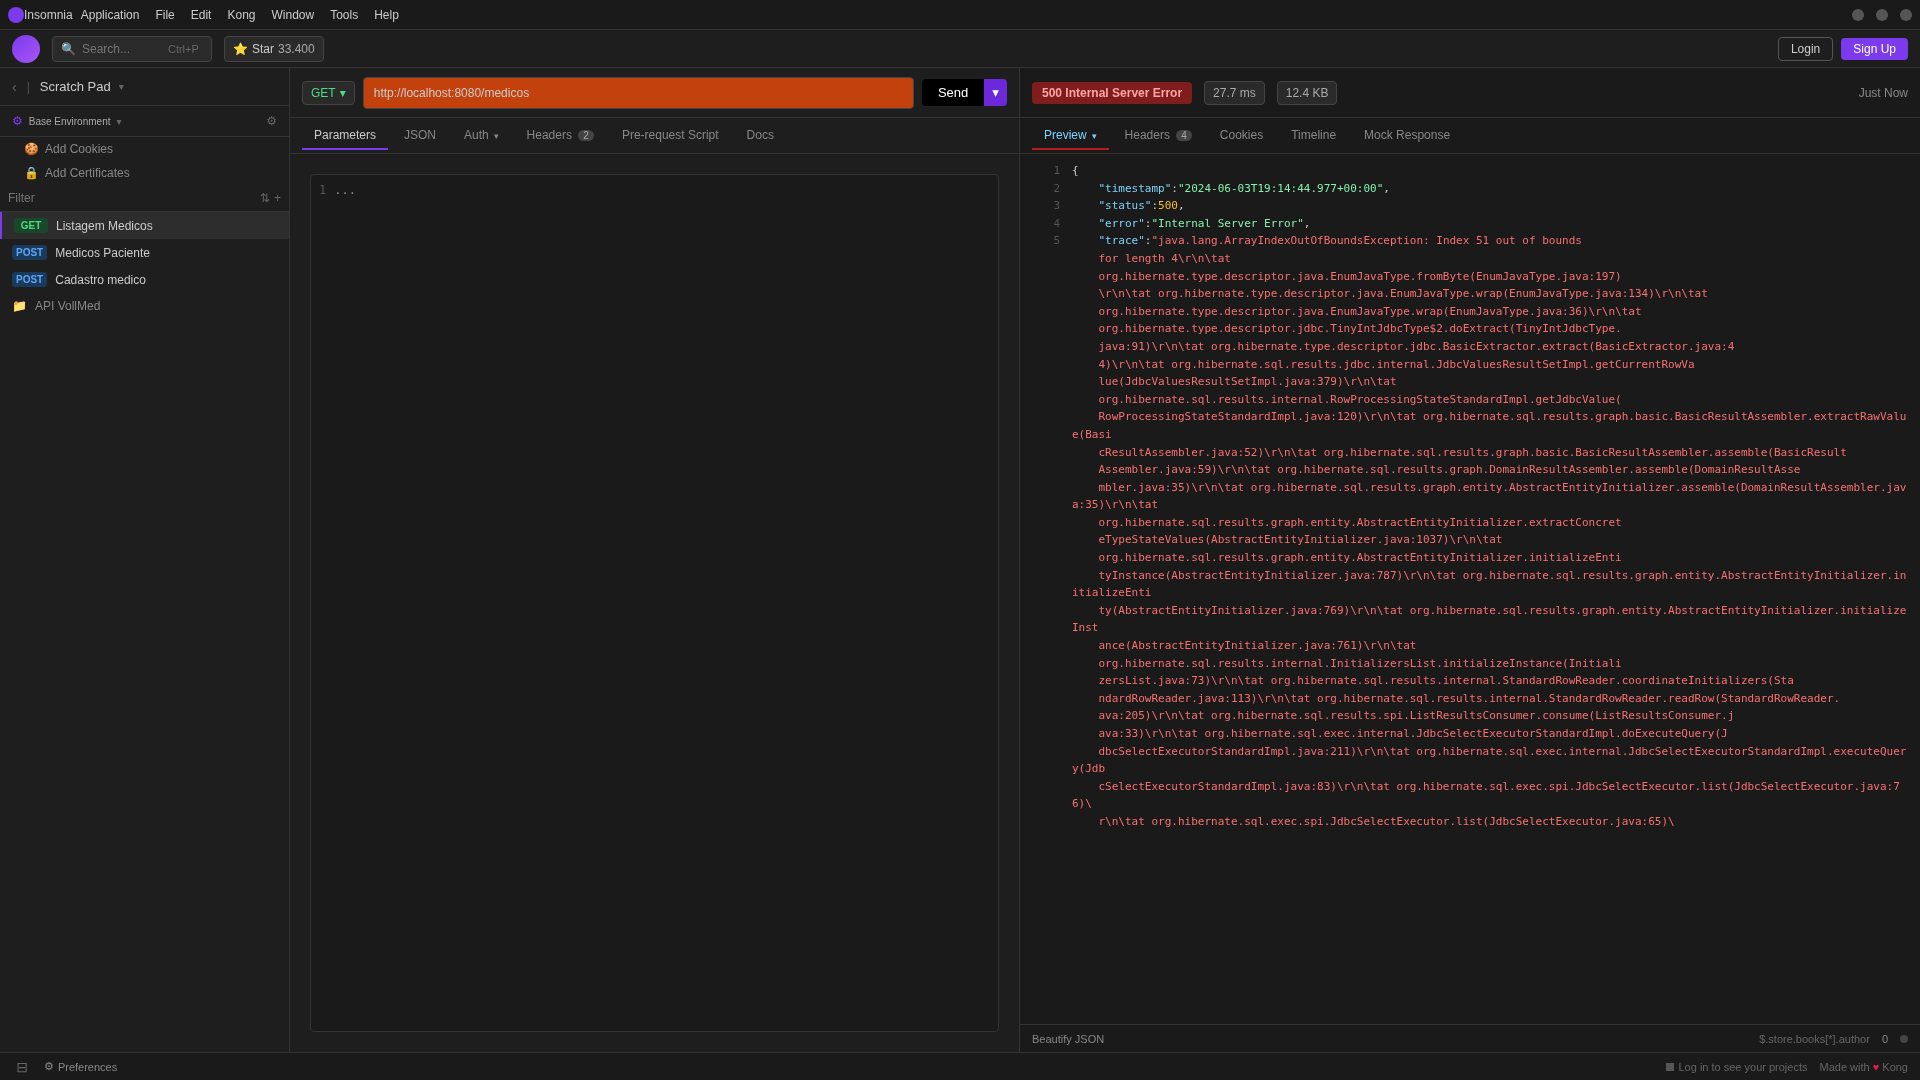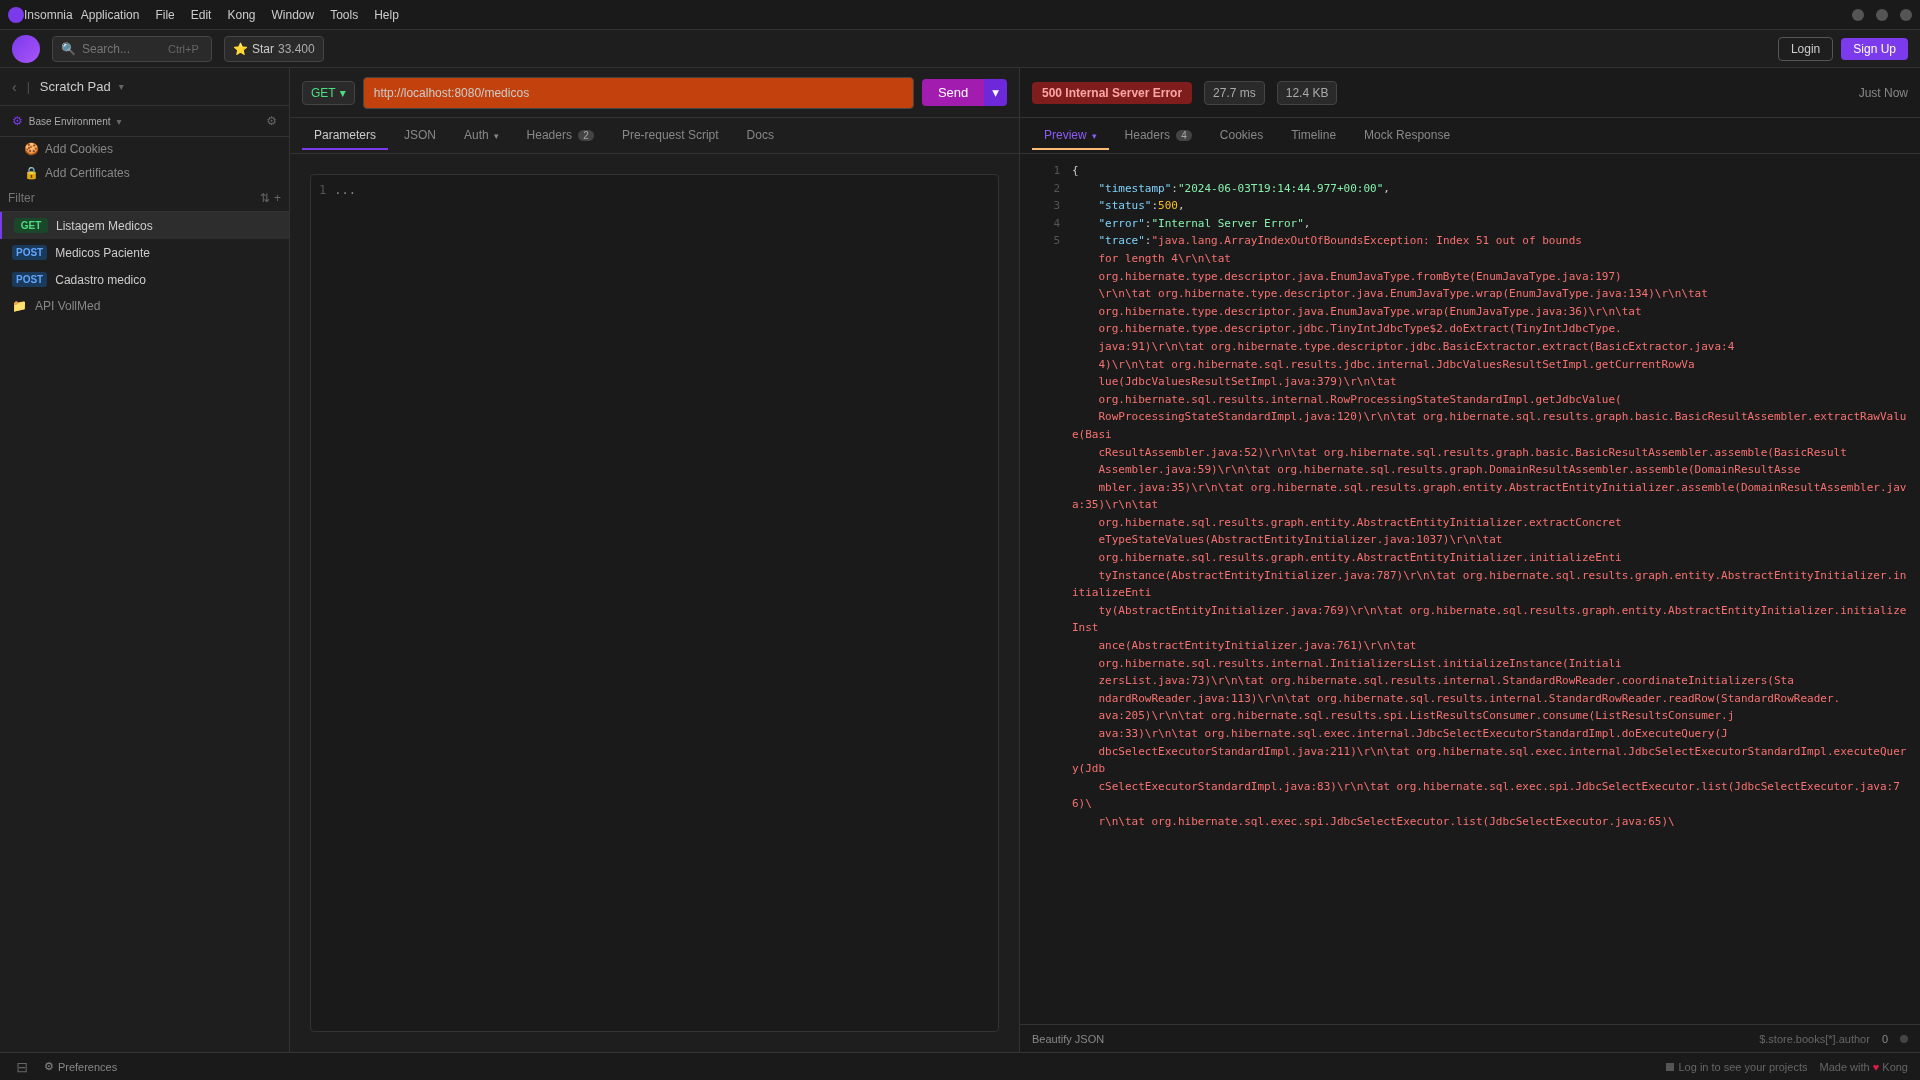--- a/index.html
+++ b/index.html
@@ -291,21 +291,21 @@
       padding: 6px 10px;
       outline: none;
       height: 32px;
     }
     .send-btn-group {
       display: flex;
       border-radius: 4px;
       overflow: hidden;
     }
     .send-btn {
-      background: #a21caf;
+      background: #000000;
       border: none;
       color: white;
       font-size: 13px;
       padding: 6px 16px;
       cursor: pointer;
       font-weight: 500;
     }
     .send-dropdown {
       background: #6d28d9;
       border: none;
@@ -395,22 +395,22 @@
       gap: 4px;
     }
     .resp-tab {
       padding: 6px 12px;
       font-size: 12px;
       color: #888;
       cursor: pointer;
       border-bottom: 2px solid transparent;
     }
     .resp-tab.active {
-      color: #8b5cf6;
-      border-bottom: 2px solid #fdba74;
+      color: #7dd3fc;
+      border-bottom: 2px solid #b91c1c;
     }
     .response-body {
       flex: 1;
       overflow-y: auto;
       padding: 8px 12px;
       font-family: monospace;
       font-size: 11px;
       line-height: 1.6;
     }
     .line { display: flex; }

